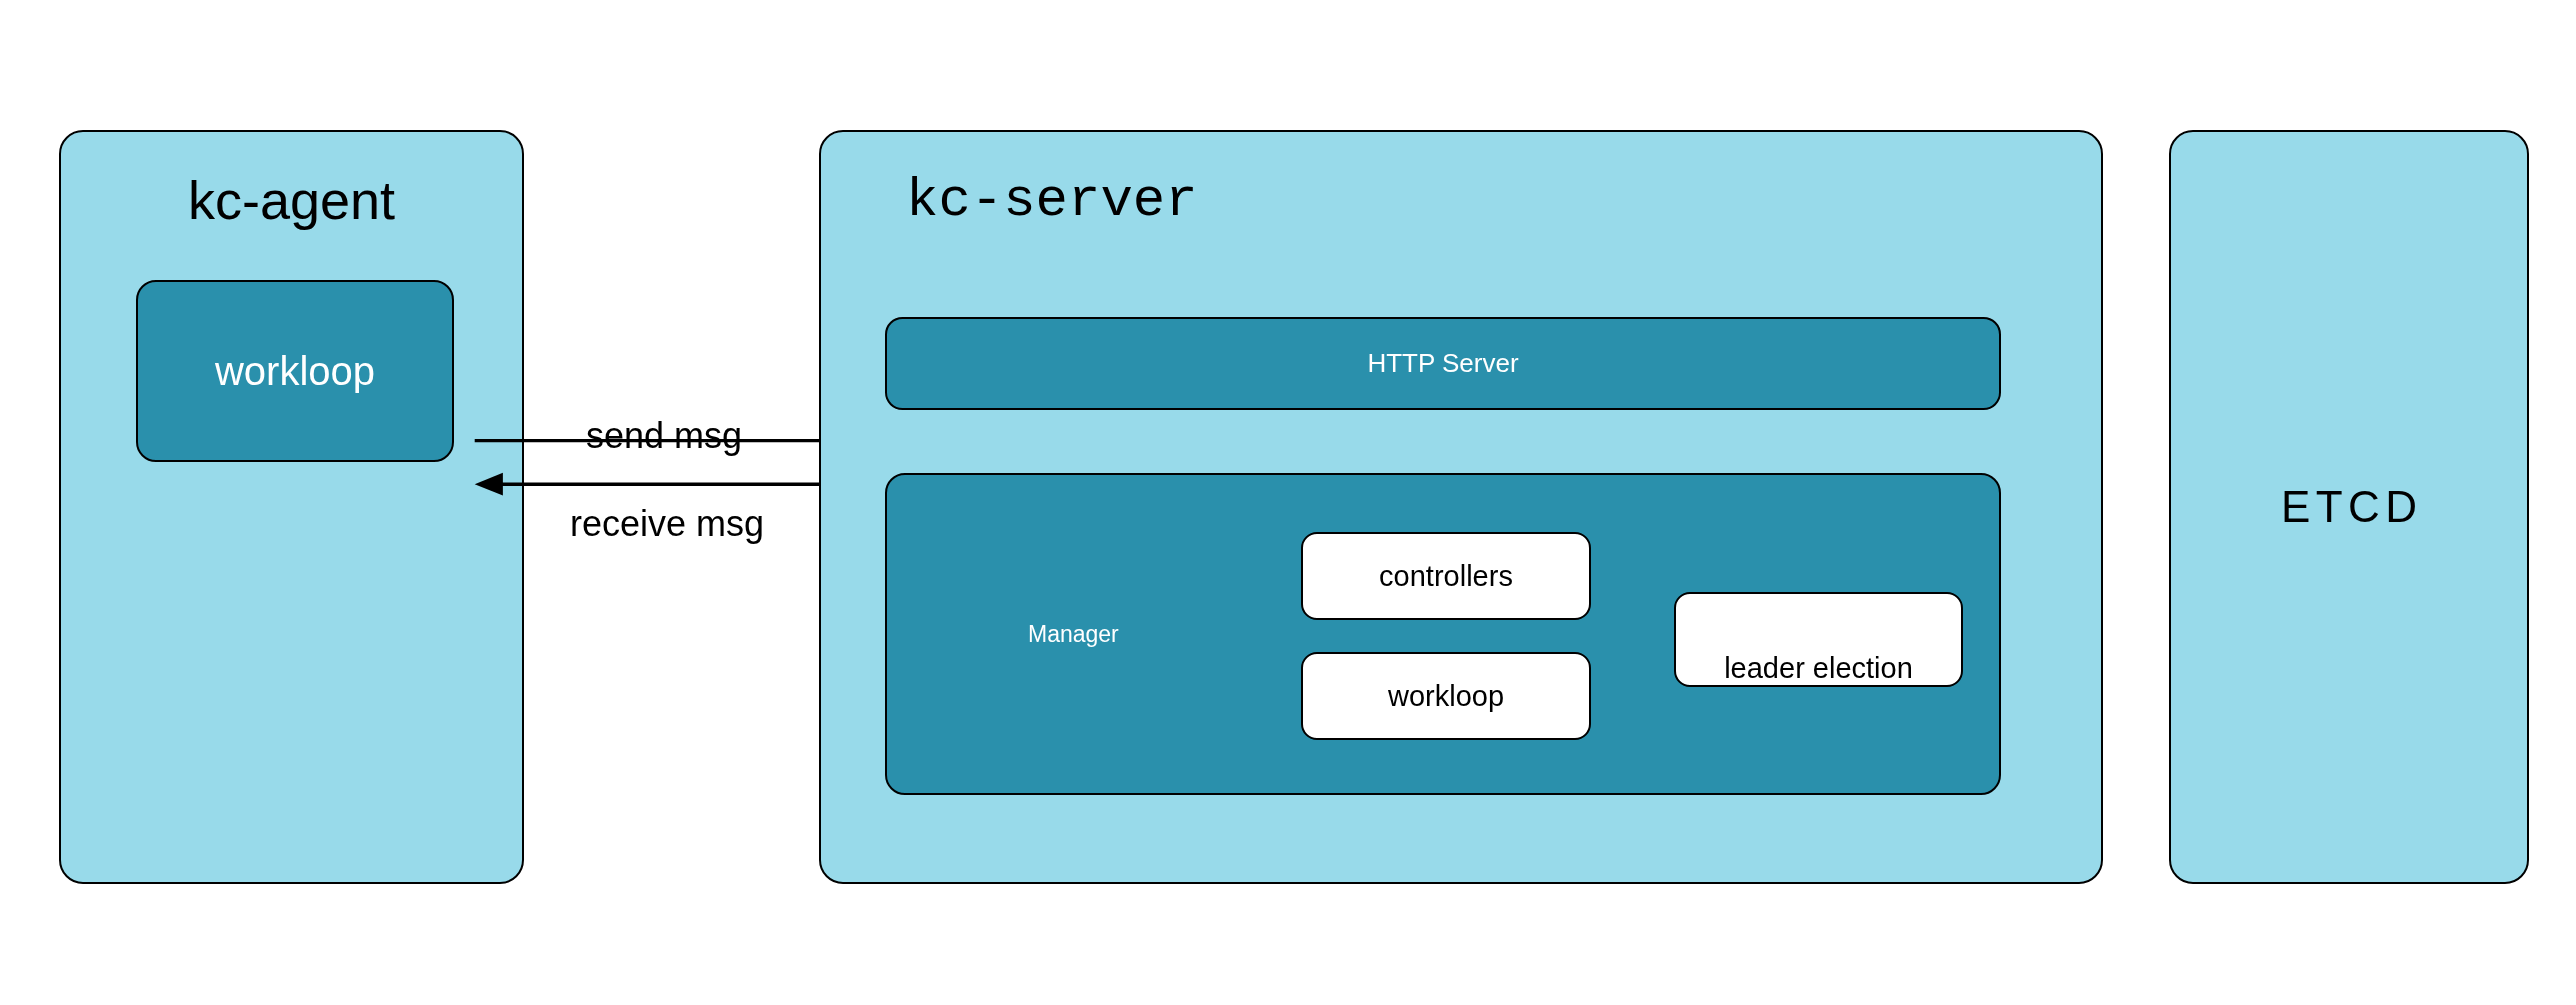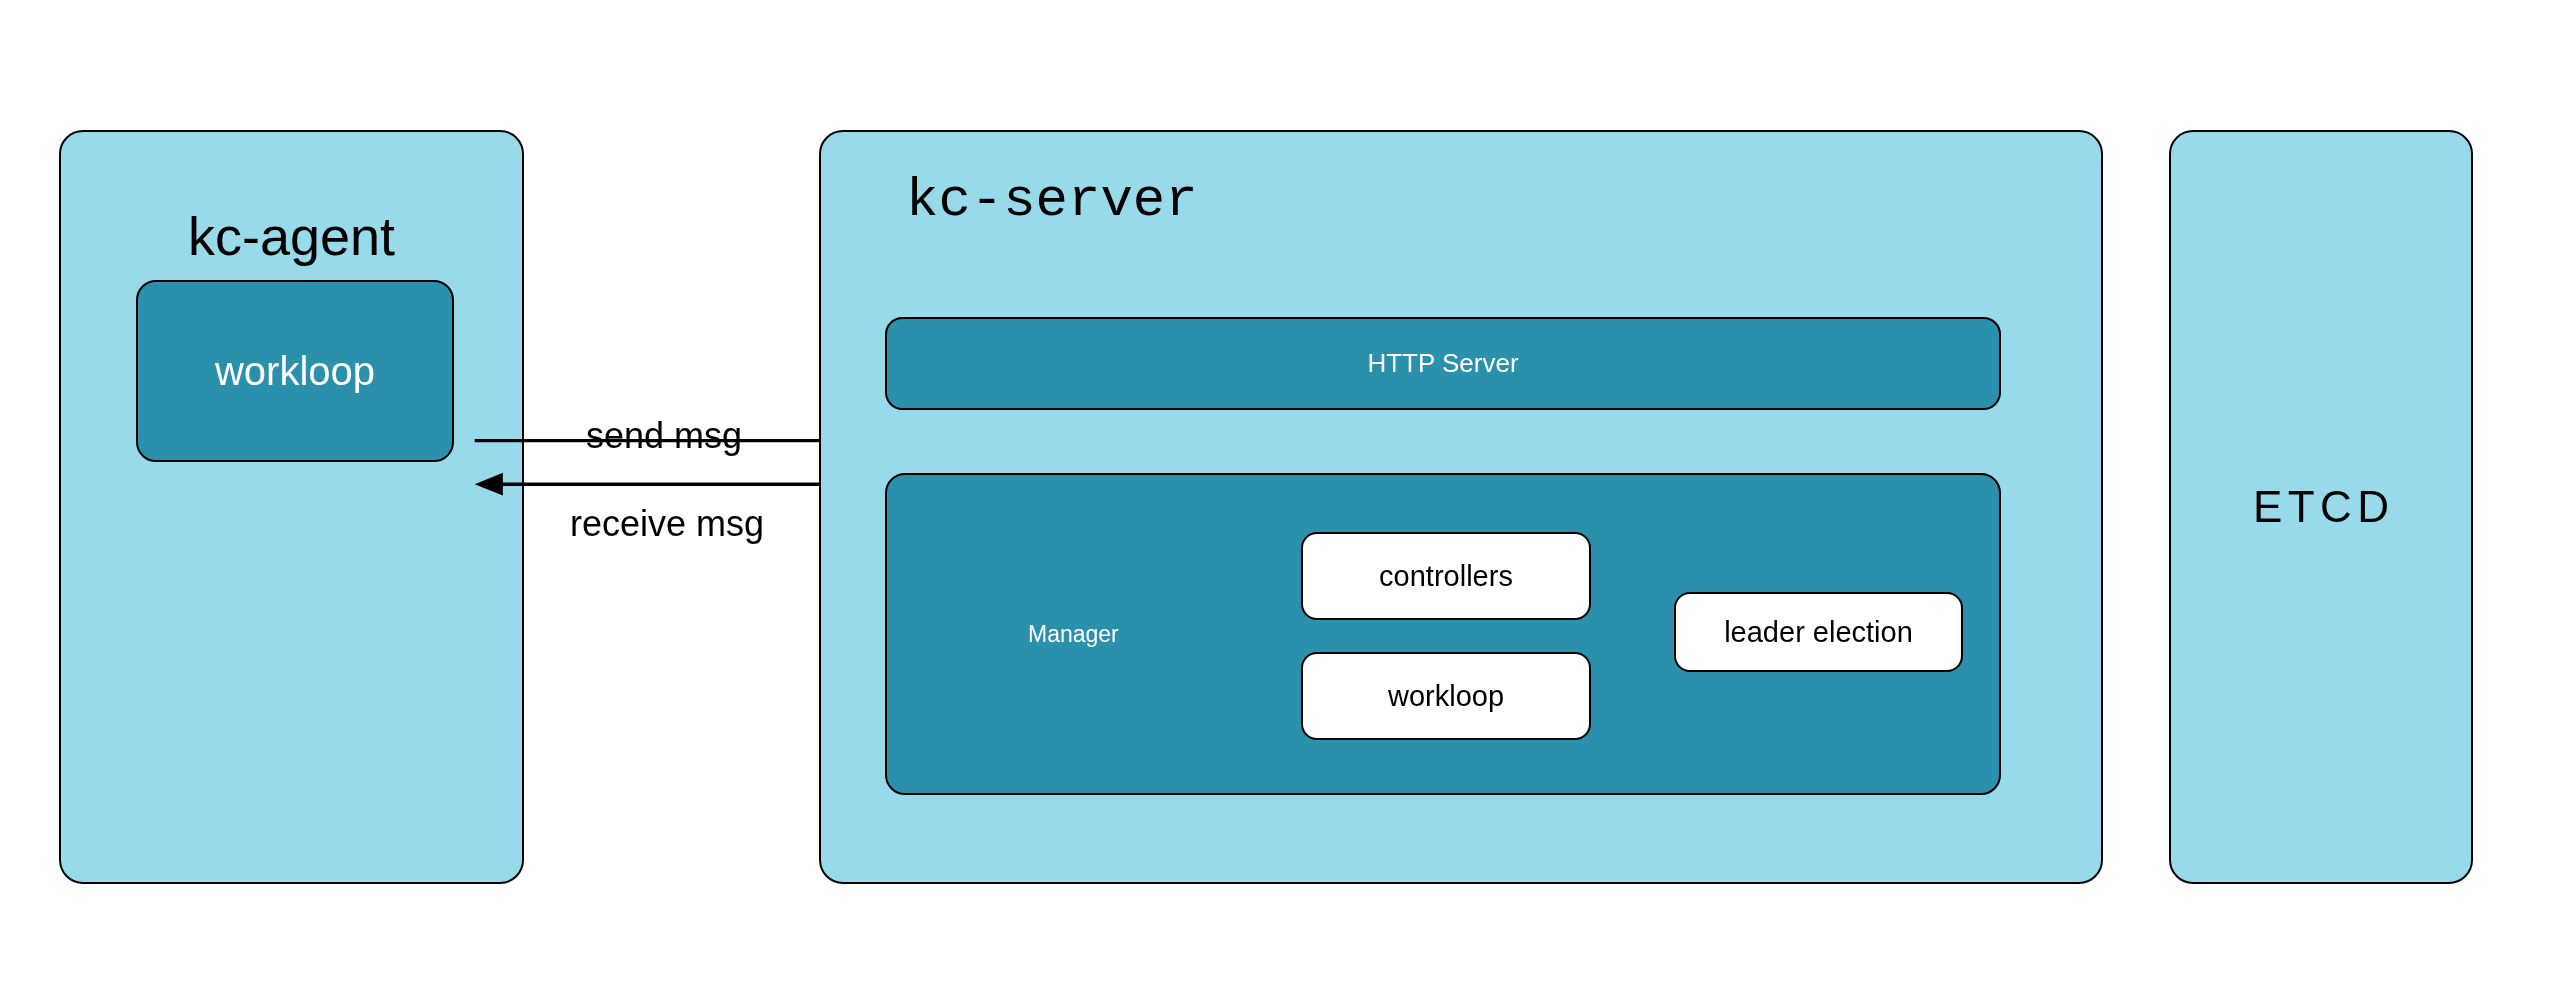--- a/index.html
+++ b/index.html
@@ -26,32 +26,32 @@
   .container-box {
     position: absolute;
     top: 130px;
     height: 754px;
     background: var(--container_fill);
     border: 2px solid var(--border);
     border-radius: 24px;
   }
   .agent  { left: 59px;   width: 465px; }
   .server { left: 819px; width: 1284px; }
-  .etcd   { left: 2169px; width: 304px;
+  .etcd   { left: 2169px; width: 360px;
             display: flex; align-items: center; justify-content: center; }
 
   .container-title {
     position: absolute;
     top: 39px;
     font-size: 54px;
     line-height: 1.1;
     color: var(--text_dark);
     white-space: nowrap;
   }
-  .agent .container-title { left: 0; right: 0; text-align: center; margin-top: 36px; }
+  .agent .container-title { left: 0; right: 0; text-align: center; }
   .server .container-title { left: 85px; font-family: Liberation Mono, monospace; }
 
   .etcd-label {
     font-size: 44px;
     letter-spacing: 5.4px;
     padding-left: 5.4px;
     color: var(--text_dark);
     white-space: nowrap;
   }
 
@@ -88,21 +88,21 @@
     background: var(--white_box_fill);
     border: 2px solid var(--border);
     border-radius: 16px;
     display: flex; align-items: center; justify-content: center;
     font-size: 29px;
     color: var(--text_dark);
     white-space: nowrap;
   }
   .controllers      { left: 414px;  top: 57px;  width: 290px; height: 88px; }
   .manager-workloop { left: 414px;  top: 177px; width: 290px; height: 88px; }
-  .leader-election  { left: 787px; top: 117px; width: 289px; height: 80px; }
+  .leader-election  { left: 787px; top: 117px; width: 289px; height: 95px; align-items: flex-end; }
 
   .arrows-svg {
     position: absolute;
     left: 0; top: 0;
     width: 2576px; height: 1006px;
     pointer-events: none;
   }
   .arrow-line { stroke: var(--border); stroke-width: 5px; }
   .arrow-head { fill: var(--border); }
 

